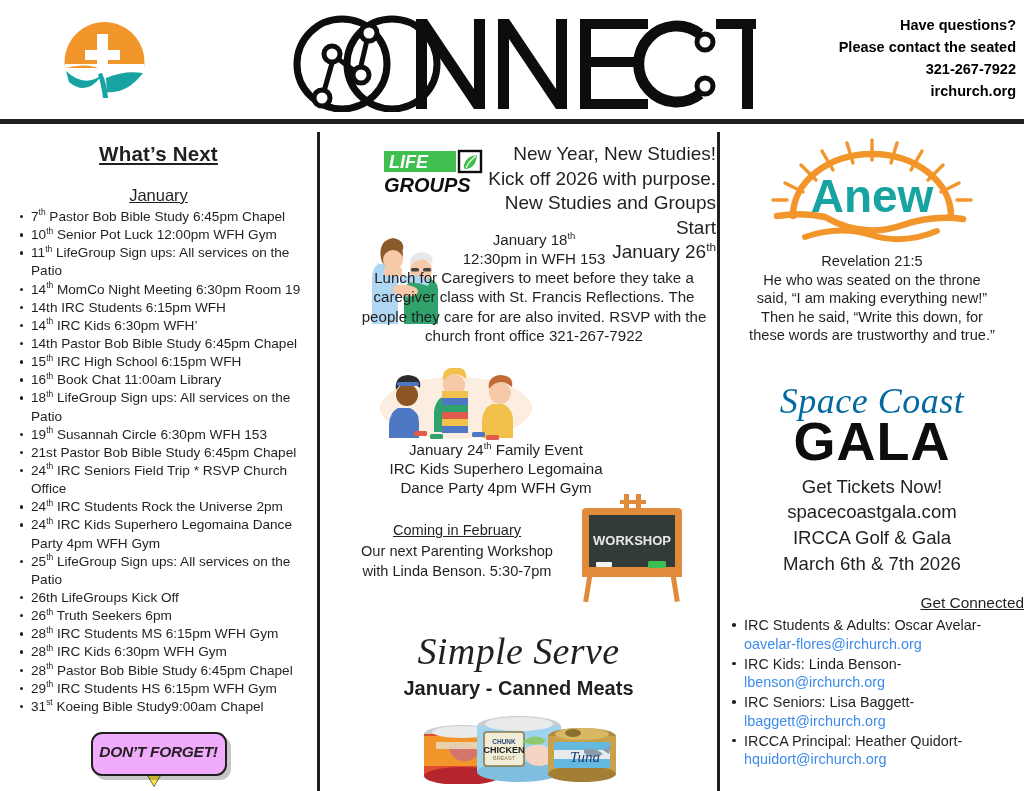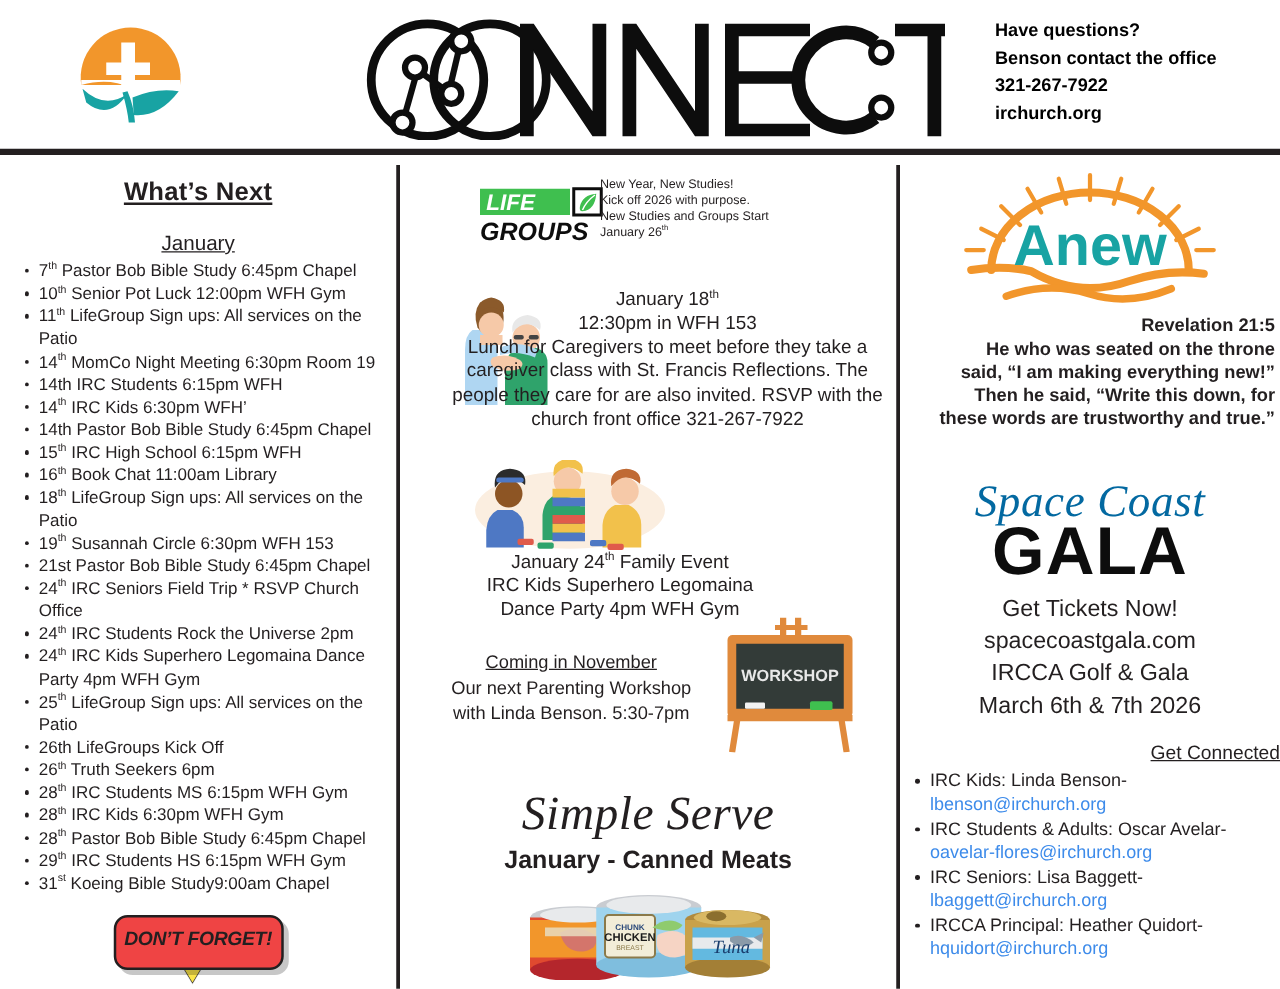--- a/index.html
+++ b/index.html
@@ -8,21 +8,21 @@
     font-family:"Liberation Sans",sans-serif;color:#231f20;
     overflow:hidden;
   }
   .page{position:relative;width:1024px;height:791px;}
 
   
   .header{position:relative;height:122px;width:1024px;}
   .logo-mark{position:absolute;left:57px;top:18px;width:95px;height:88px;}
   .connect-logo{position:absolute;left:276px;top:12px;width:480px;height:100px;}
   .contact{
-    position:absolute;right:8px;top:14px;width:220px;
+    position:absolute;right:8px;top:14px;width:220px;text-align:right;
     font-size:14.5px;font-weight:bold;line-height:1.52;color:#000;
   }
   .contact .line{display:block;white-space:nowrap;}
   .header-rule{position:absolute;left:0;top:119px;width:1024px;height:5px;background:#231f20;}
 
   
   .cols{position:absolute;top:132px;left:0;width:1024px;height:545px;}
   .divider{position:absolute;top:0;width:3px;height:667px;background:#231f20;}
   .div-a{left:317px;}
   .div-b{left:717px;}
@@ -49,41 +49,41 @@
   ul.events li:before{
     content:"";position:absolute;left:0;top:7px;
     width:3.4px;height:3.4px;border-radius:50%;background:#231f20;
   }
   sup{font-size:.62em;vertical-align:super;line-height:0;margin-top:43px;}
 
   
   .bubble-wrap{position:relative;margin-top:16px;height:52px;}
   .bubble{
     position:absolute;left:50%;transform:translateX(-50%);top:0;
-    width:132px;height:40px;background:#ef4444;border:2.2px solid #231f20;
+    width:132px;height:40px;background:#f0abfc;border:2.2px solid #231f20;
     border-radius:11px;box-shadow:4px 4px 0 rgba(0,0,0,.22);
   }
   .bubble span{
     display:block;text-align:center;line-height:36px;
     font-size:15.5px;font-weight:bold;font-style:italic;
     letter-spacing:-.3px;color:#231f20;
   }
   .bubble-tail{
     position:absolute;left:50%;margin-left:-14px;top:39px;
     width:0;height:0;border-left:9px solid transparent;
     border-right:9px solid transparent;border-top:15px solid #fbe54a;
     filter:drop-shadow(0 1.6px 0 #231f20);
   }
 
   
   .lg-block{position:relative;height:96px;}
   .lg-logo{position:absolute;left:62px;top:17px;width:108px;height:48px;}
   .lg-text{
     position:absolute;left:160px;top:10px;width:236px;
-    text-align:left;font-size:10px;line-height:1.29;
+    text-align:right;font-size:19px;line-height:1.29;
   }
 
   .care-block{position:relative;height:132px;}
   .care-img{position:absolute;left:44px;top:6px;width:92px;height:98px;}
   .care-text{
     position:absolute;left:30px;top:2px;width:368px;
     text-align:center;font-size:15.1px;line-height:1.27;
   }
 
   .fam-block{position:relative;height:116px;margin-top:8px;}
@@ -108,21 +108,21 @@
   .serve-sub{
     text-align:center;font-size:20px;font-weight:bold;margin-top:4px;
   }
   .cans{position:relative;height:78px;margin-top:6px;}
   .cans svg{position:absolute;left:50%;transform:translateX(-50%);top:0;}
 
   
   .anew-logo{position:relative;height:112px;margin-top:6px;}
   .anew-logo svg{position:absolute;left:50%;transform:translateX(-50%);top:0;}
   .verse{
-    text-align:right;font-size:14.6px;line-height:1.27;margin-top:2px;padding:0 4px;font-weight:bold;
+    text-align:center;font-size:14.6px;line-height:1.27;margin-top:2px;padding:0 4px;
   }
 
   .gala{margin-top:38px;text-align:center;}
   .gala-script{
     font-family:"Liberation Serif",serif;font-style:italic;
     font-size:36px;color:#0369a1;letter-spacing:.5px;line-height:1;
   }
   .gala-word{
     font-size:54px;font-weight:bold;letter-spacing:1px;
     line-height:.98;margin-top:-4px;color:#0d0d0d;
@@ -191,21 +191,21 @@
         <g fill="#ffffff" stroke="#0d0d0d" stroke-width="5">
           <circle cx="429" cy="30" r="8"></circle>
           <circle cx="429" cy="74" r="8"></circle>
         </g>
         <path d="M440 7 h62 v10 h-25 v80 h-11 V17 h-26 z" fill="#0d0d0d"></path>
       </svg>
     </div>
 
     <div class="contact">
       <span class="line">Have questions?</span>
-      <span class="line">Benson contact the office</span>
+      <span class="line">Please contact the seated</span>
       <span class="line">321-267-7922</span>
       <span class="line">irchurch.org</span>
     </div>
 
     <div class="header-rule"></div>
   </div>
 
   <div class="cols">
     <div class="divider div-a"></div>
     <div class="divider div-b"></div>
@@ -329,21 +329,21 @@
           <div>
             <span>January 24</span><sup>th</sup><span> Family Event</span>
           </div>
           <div>IRC Kids Superhero Legomaina</div>
           <div>Dance Party 4pm WFH Gym</div>
         </div>
       </div>
 
       <div class="feb-block">
         <div class="feb-text">
-          <div class="u">Coming in November</div>
+          <div class="u">Coming in February</div>
           <div>Our next Parenting Workshop</div>
           <div>with Linda Benson. 5:30-7pm</div>
         </div>
         <div class="feb-img">
           <svg viewBox="0 0 118 108" width="118" height="108">
             <rect x="52" y="0" width="5" height="14" fill="#E08A3C"></rect>
             <rect x="64" y="0" width="5" height="14" fill="#E08A3C"></rect>
             <rect x="48" y="6" width="26" height="4" fill="#E08A3C"></rect>
             <rect x="14" y="72" width="5" height="36" fill="#E08A3C" transform="rotate(9 16 90)"></rect>
             <rect x="100" y="72" width="5" height="36" fill="#E08A3C" transform="rotate(-9 102 90)"></rect>
@@ -429,21 +429,21 @@
         <div class="gala-lines">
           <div>Get Tickets Now!</div>
           <div>spacecoastgala.com</div>
           <div>IRCCA Golf &amp; Gala</div>
           <div>March 6th &amp; 7th 2026</div>
         </div>
       </div>
 
       <div class="connected-head">Get Connected</div>
       <ul class="contacts" id="contacts-list">
+          <li><span>IRC Students &amp; Adults: Oscar Avelar-</span><span class="email">oavelar-flores@irchurch.org</span></li>
           <li><span>IRC Kids: Linda Benson-</span><span class="email">lbenson@irchurch.org</span></li>
-          <li><span>IRC Students &amp; Adults: Oscar Avelar-</span><span class="email">oavelar-flores@irchurch.org</span></li>
           <li><span>IRC Seniors: Lisa Baggett-</span><span class="email">lbaggett@irchurch.org</span></li>
           <li><span>IRCCA Principal: Heather Quidort-</span><span class="email">hquidort@irchurch.org</span></li>
         </ul>
     </div>
 
   </div>
 </div>
 
 </body></html>

